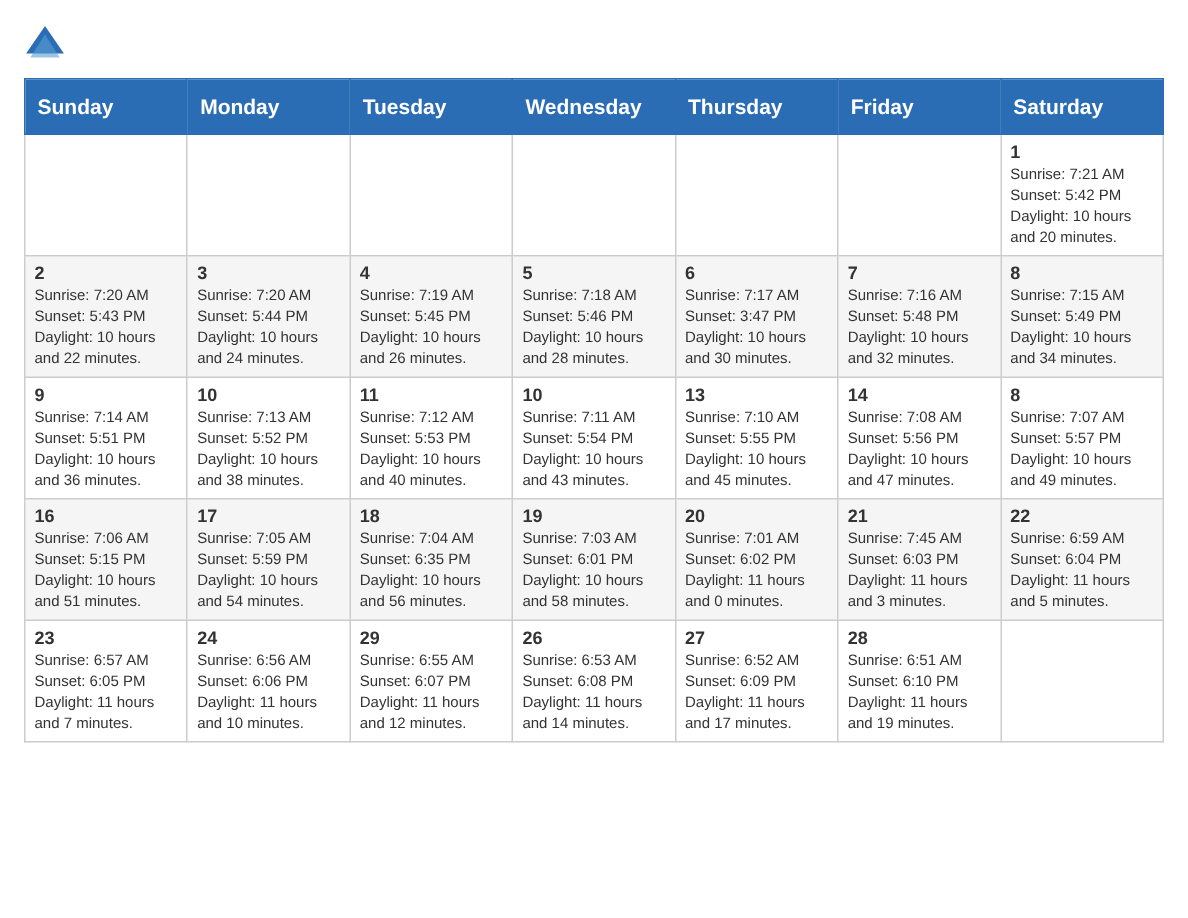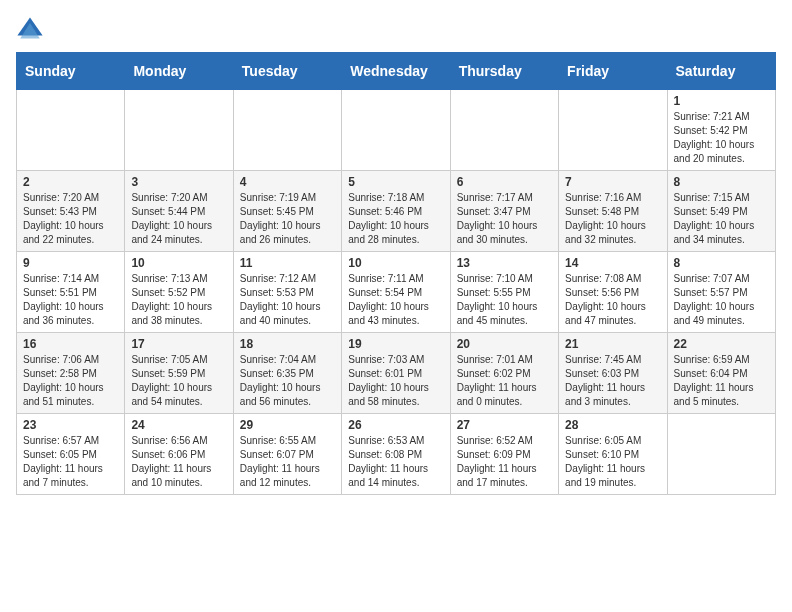--- a/index.html
+++ b/index.html
@@ -217,21 +217,21 @@
           <span class="day-num">8</span>
           <div class="day-info">Sunrise: 7:07 AM
 Sunset: 5:57 PM
 Daylight: 10 hours and 49 minutes.</div>
         </td>
       </tr>
       <tr>
         <td>
           <span class="day-num">16</span>
           <div class="day-info">Sunrise: 7:06 AM
-Sunset: 2:58 PM
+Sunset: 5:15 PM
 Daylight: 10 hours and 51 minutes.</div>
         </td>
         <td>
           <span class="day-num">17</span>
           <div class="day-info">Sunrise: 7:05 AM
 Sunset: 5:59 PM
 Daylight: 10 hours and 54 minutes.</div>
         </td>
         <td>
           <span class="day-num">18</span>
@@ -290,20 +290,20 @@
 Daylight: 11 hours and 14 minutes.</div>
         </td>
         <td>
           <span class="day-num">27</span>
           <div class="day-info">Sunrise: 6:52 AM
 Sunset: 6:09 PM
 Daylight: 11 hours and 17 minutes.</div>
         </td>
         <td>
           <span class="day-num">28</span>
-          <div class="day-info">Sunrise: 6:05 AM
+          <div class="day-info">Sunrise: 6:51 AM
 Sunset: 6:10 PM
 Daylight: 11 hours and 19 minutes.</div>
         </td>
         <td class="empty-cell"></td>
       </tr>
     </tbody>
 </table>
 
 </body></html>

